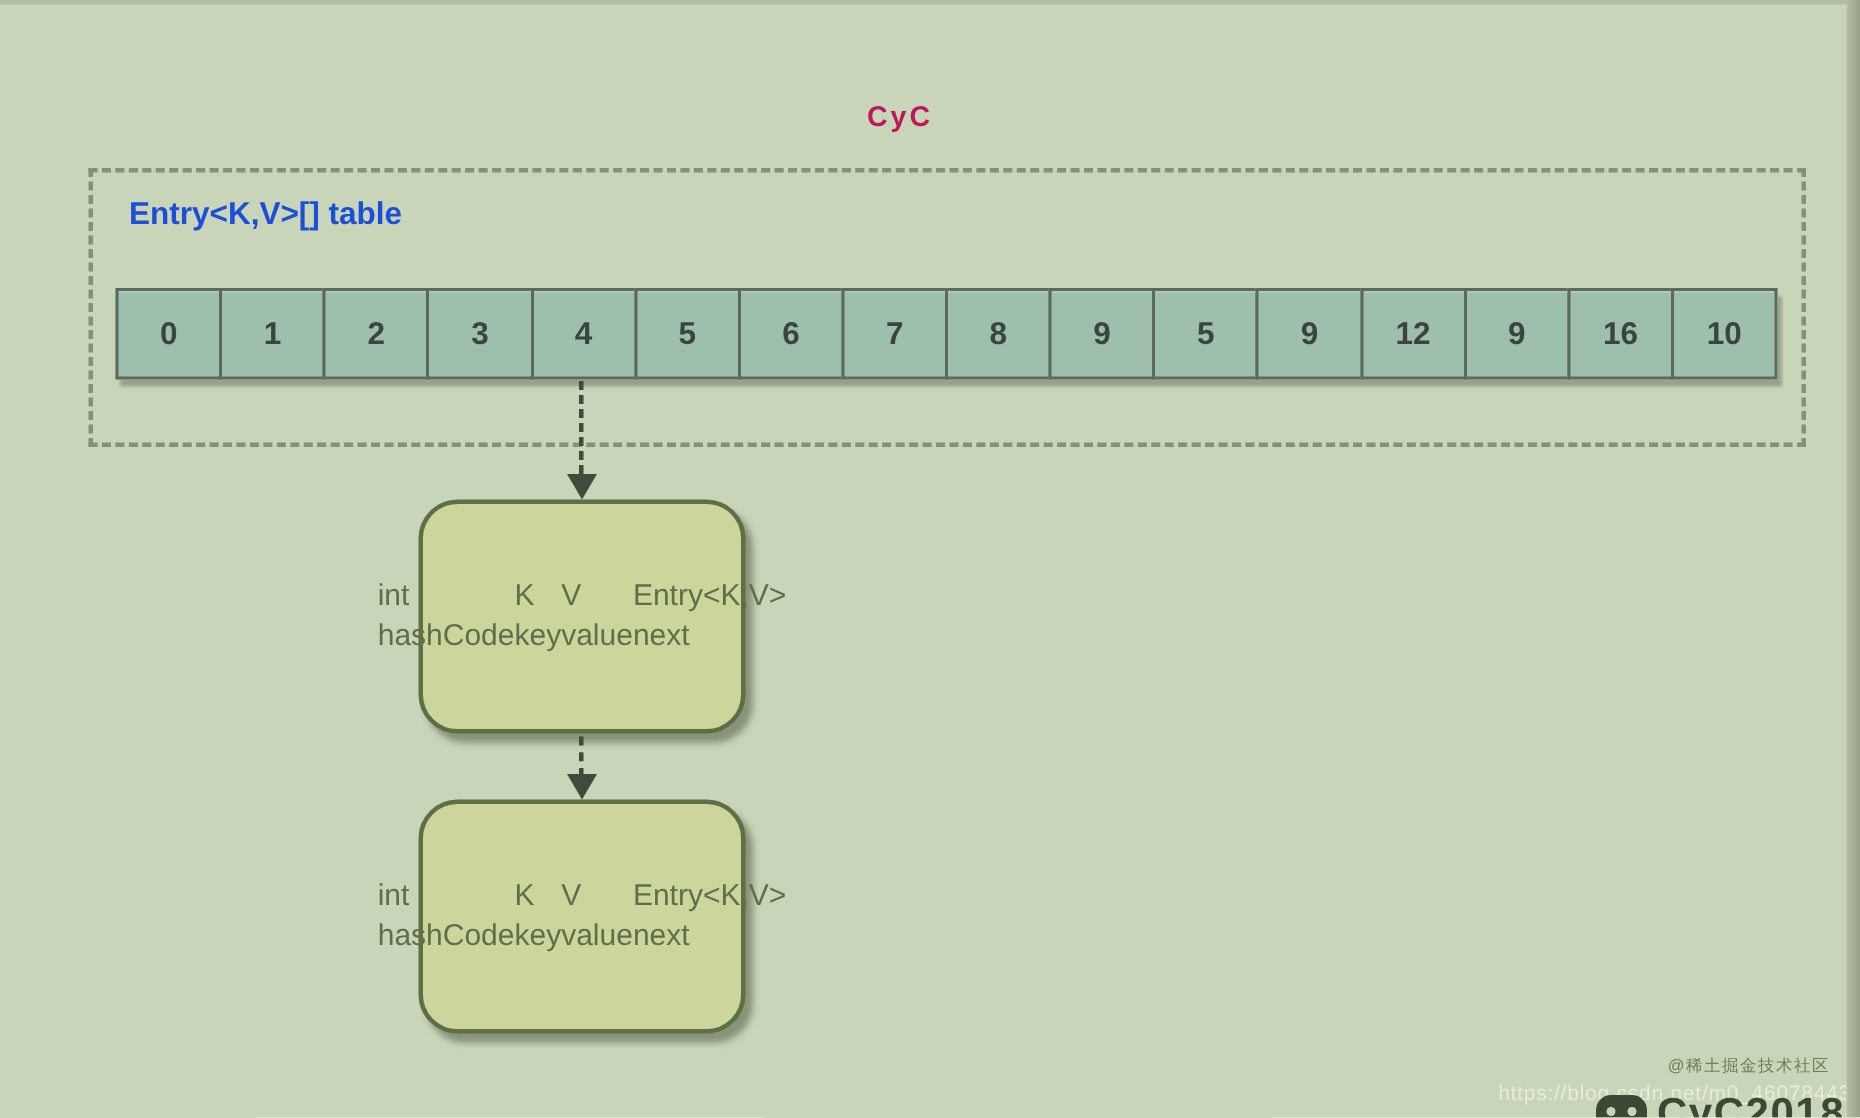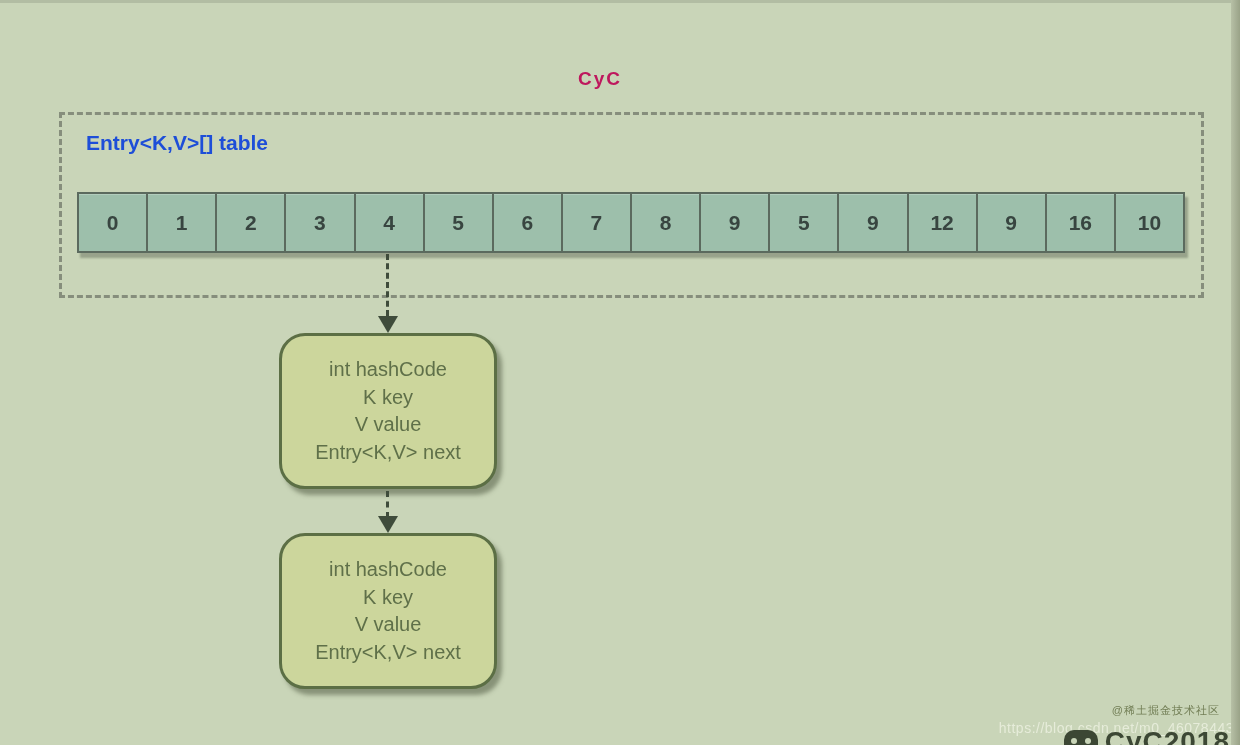--- a/index.html
+++ b/index.html
@@ -74,21 +74,21 @@
   #arrow1-head { left: 378px; top: 316px; }
   #arrow2-line { left: 386px; top: 491px; height: 27px; }
   #arrow2-head { left: 378px; top: 516px; }
 
   .entry-node {
     position: absolute; left: 279px; width: 218px;
     background: #ccd69c;
     border: 3px solid #5c6f45;
     border-radius: 26px;
     box-shadow: 5px 6px 4px rgba(72,82,58,0.5);
-    display: flex; flex-direction: column;
+    display: flex; flex-direction: row;
     align-items: center; justify-content: center;
     font-size: 20px; line-height: 27.5px; color: #5f7049;
   }
   #entry-node-1 { top: 333px; height: 156px; }
   #entry-node-2 { top: 533px; height: 156px; }
 
   .wm-community {
     position: absolute; right: 20px; top: 703px;
     font-size: 11px; color: rgba(104,116,74,0.9);
     letter-spacing: 1px;

